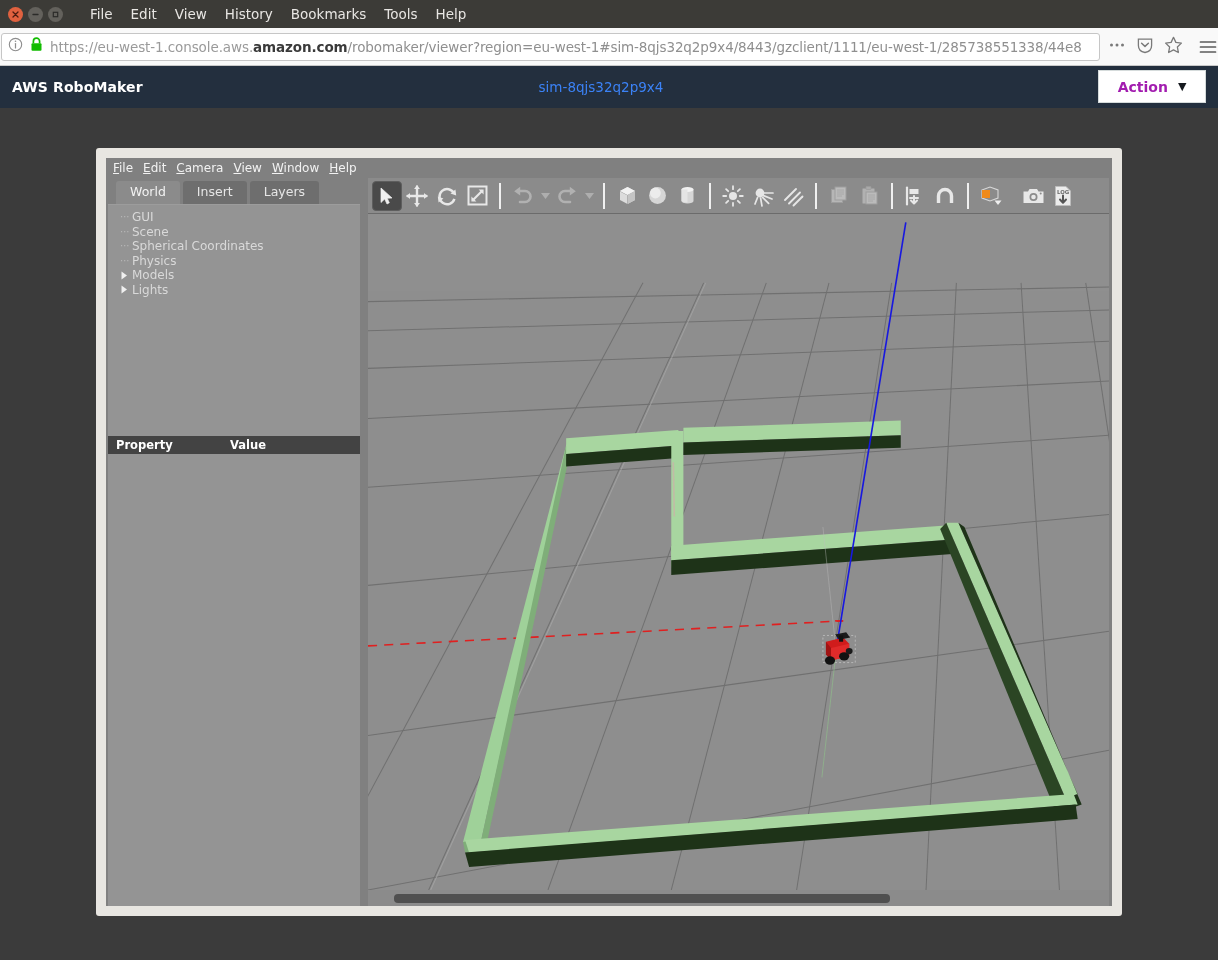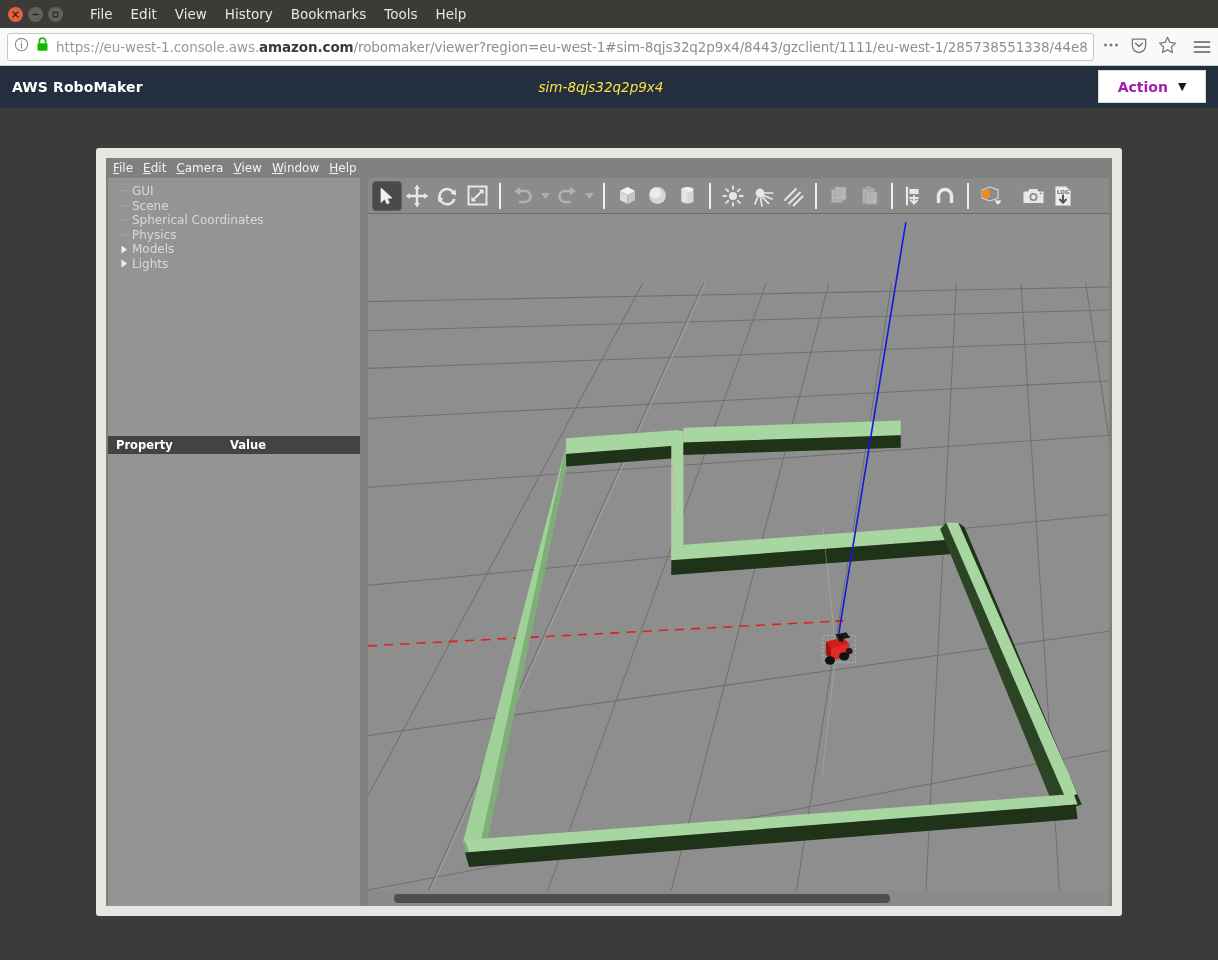--- a/index.html
+++ b/index.html
@@ -24,21 +24,21 @@
   .win-btn.max   { background: #63615c; }
   .win-btn svg { display:block; }
   .menubar { display: flex; align-items: center; gap: 0; }
   .menubar .mi {
     color: #e8e6e3; font-size: 13.5px; padding: 3px 9px; line-height: 16px;
     cursor: default; white-space: nowrap;
   }
 
   .navbar {
     height: 38px; background: #f9f9f9; display: flex; align-items: center;
-    padding: 0 7px; border-bottom: 1px solid #c9c9c9;
+    padding: 0 1px; border-bottom: 1px solid #c9c9c9;
   }
   .urlbar {
     flex: 1; height: 28px; background: #ffffff; border: 1px solid #c6c6c6;
     border-radius: 3px; display: flex; align-items: center; padding: 0 6px; gap: 7px;
     min-width: 0;
   }
   .url-text {
     flex: 1; font-size: 13.5px; color: #8f8f8f; white-space: nowrap;
     overflow: hidden; min-width: 0; letter-spacing: -0.1px;
   }
@@ -48,21 +48,21 @@
   .hamburger { padding-left: 12px; display: flex; align-items: center; }
 
   
   .aws-header {
     height: 42px; background: #232f3e; display: flex; align-items: center;
     position: relative; padding: 0 12px;
   }
   .aws-logo { color: #ffffff; font-size: 14px; font-weight: 700; letter-spacing: 0.1px; }
   .aws-sim-name {
     position: absolute; left: 0; right: 16px; text-align: center;
-    color: #fde047; font-size: 13.5px; pointer-events: none; font-style: italic;
+    color: #3b82f6; font-size: 13.5px; pointer-events: none;
   }
   .action-btn {
     position: absolute; right: 12px; top: 4px; height: 33px; min-width: 108px;
     background: #ffffff; border: 1px solid #d5dbdb; display: flex;
     align-items: center; justify-content: center; gap: 10px; cursor: pointer;
   }
   .action-btn .lbl { color: #a21caf; font-size: 14px; font-weight: 700; }
   .action-btn .caret { color: #16191f; font-size: 11px; }
 
   
@@ -245,20 +245,25 @@
         <div class="gi"><u>E</u>dit</div>
         <div class="gi"><u>C</u>amera</div>
         <div class="gi"><u>V</u>iew</div>
         <div class="gi"><u>W</u>indow</div>
         <div class="gi"><u>H</u>elp</div>
       </div>
 
       <div class="gz-body">
 
         <div class="gz-left">
+          <div class="gz-tabs">
+            <div class="gz-tab active">World</div>
+            <div class="gz-tab">Insert</div>
+            <div class="gz-tab">Layers</div>
+          </div>
 
           <div class="tree-panel">
             <div class="tree-row">
               <span class="dash">⋯</span>
               <span class="lbl">GUI</span>
             </div>
             <div class="tree-row">
               <span class="dash">⋯</span>
               <span class="lbl">Scene</span>
             </div>

